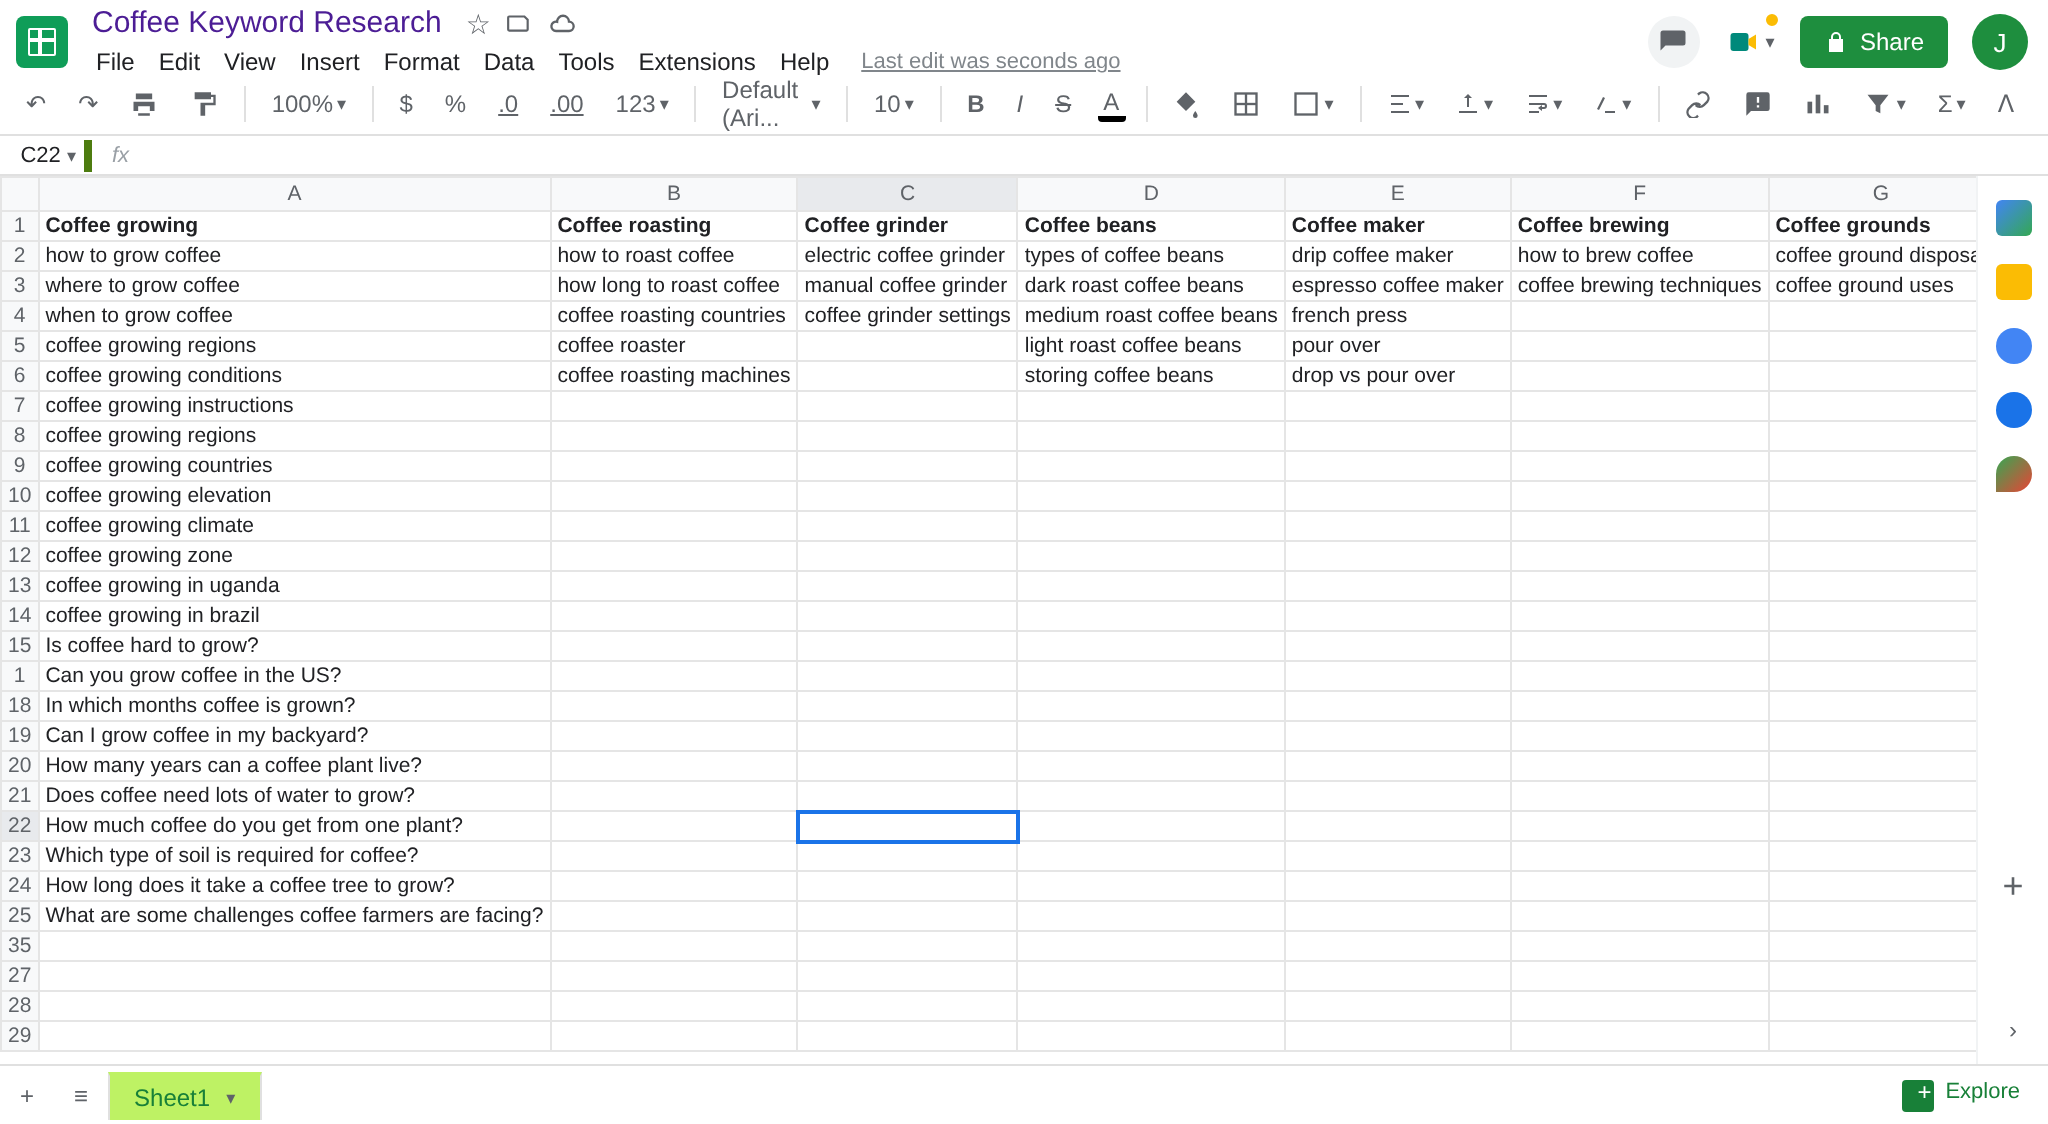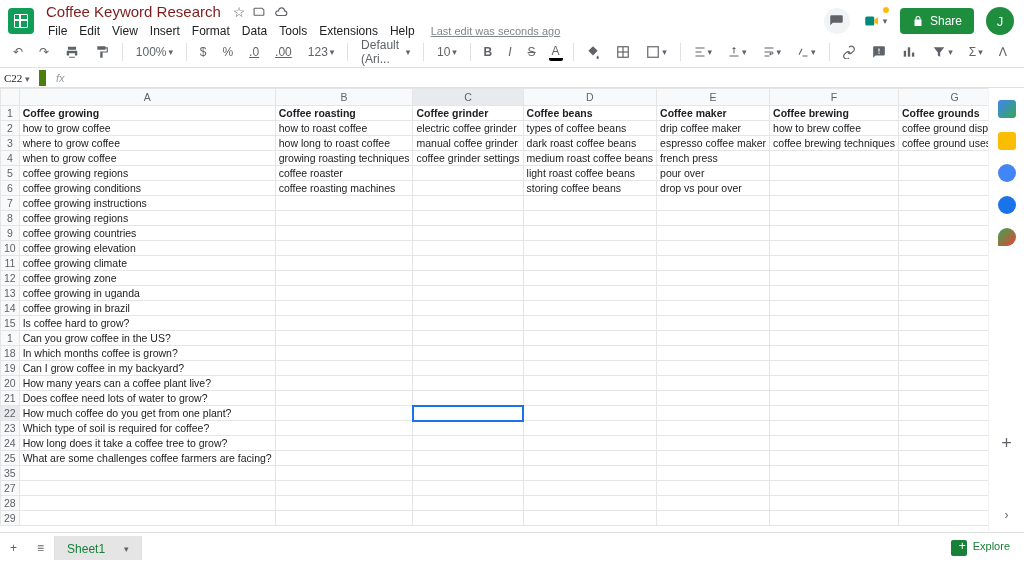--- a/index.html
+++ b/index.html
@@ -6,54 +6,54 @@
   html, body { width: 1024px; height: 562px; font-family: Arial, sans-serif; overflow: hidden; background: #fff; }
   .app { display: flex; flex-direction: column; height: 100%; }
   .titlebar { display: flex; align-items: center; padding: 6px 10px 0 8px; height: 36px; }
   .logo { width: 26px; height: 26px; background: #0f9d58; border-radius: 4px; display: flex; align-items: center; justify-content: center; margin-right: 8px; }
   .logo-inner { width: 14px; height: 14px; border: 1.5px solid #fff; border-radius: 1px; position: relative; }
   .logo-inner::before, .logo-inner::after { content:""; position:absolute; background:#fff; }
   .logo-inner::before { top:4px; left:0; right:0; height:1.5px; }
   .logo-inner::after { top:0; bottom:0; left:4px; width:1.5px; }
   .title-wrap { display:flex; flex-direction: column; flex:1; }
   .title-row { display:flex; align-items:center; gap:8px; }
-  .doc-title { font-size: 15px; color:#7f1d1d; padding:1px 4px; border-radius:3px; }
+  .doc-title { font-size: 15px; color:#4c1d95; padding:1px 4px; border-radius:3px; }
   .small-icon { color:#5f6368; font-size:14px; cursor:pointer; }
   .menubar { display:flex; gap:0; margin-top:1px; align-items:center; }
   .menu-item { font-size:12px; color:#202124; padding:2px 6px; border-radius:3px; cursor:pointer; }
   .last-edit { font-size:11px; color:#80868b; text-decoration: underline; margin-left:10px; cursor:pointer; }
   .titlebar-right { display:flex; align-items:center; gap:12px; margin-left:auto; }
   .icon-circle { width:26px; height:26px; border-radius:50%; display:flex; align-items:center; justify-content:center; cursor:pointer; }
   .share-btn { background:#1e8e3e; color:#fff; border:none; border-radius:4px; padding:6px 12px; font-size:12px; font-weight:500; display:flex; align-items:center; gap:6px; cursor:pointer; }
   .avatar { width:28px; height:28px; border-radius:50%; background:#1e8e3e; color:#fff; display:flex; align-items:center; justify-content:center; font-size:13px; font-weight:500; }
   .toolbar { height:32px; border-bottom:1px solid #e0e0e0; display:flex; align-items:center; padding:0 10px; gap:10px; color:#5f6368; font-size:12px; }
   .tb-sep { width:1px; height:18px; background:#e0e0e0; }
   .tb-item { cursor:pointer; display:flex; align-items:center; gap:2px; padding:2px 3px; border-radius:2px; }
   .collapse-chev { margin-left:auto; margin-right:4px; }
   .namebox-row { height:20px; display:flex; align-items:center; border-bottom:1px solid #e0e0e0; font-size:11px; color:#202124; }
-  .namebox { width:46px; text-align:left; padding:2px 4px; border-right:7px solid #4d7c0f;font-family:Liberation Serif, serif; }
+  .namebox { width:46px; text-align:right; padding:2px 4px; border-right:4px solid #4d7c0f; }
   .fx { font-style:italic; color:#9aa0a6; padding:0 10px; }
   .main { flex:1; display:flex; overflow:hidden; }
   .sheet-area { flex:1; overflow:auto; position:relative; }
   .grid { border-collapse:collapse; table-layout:fixed; font-size:10.5px; color:#202124; }
   .grid th, .grid td { border:1px solid #e5e5e5; height:15px; white-space:nowrap; overflow:hidden; padding:0 3px; text-align:left; vertical-align:middle; }
   .grid thead th { background:#f8f9fa; color:#5f6368; font-weight:400; text-align:center; height:17px; position:sticky; top:0; }
   .grid .corner { width:26px; position:sticky; left:0; background:#f8f9fa; z-index:2; }
   .grid .rowhdr { width:26px; background:#f8f9fa; text-align:center; color:#5f6368; font-weight:400; position:sticky; left:0; }
   .grid .bold { font-weight:700; }
   .col-data { width:92px; }
   .col-C { width:78px; }
   .col-G { width:80px; }
   .selected-cell { outline:2px solid #1a73e8; outline-offset:-1px; background:#fff; }
   .selected-row-hdr, .selected-col-hdr { background:#e8eaed !important; color:#202124; }
   .sidepanel { width:36px; border-left:1px solid #f1f3f4; display:flex; flex-direction:column; align-items:center; gap:14px; padding-top:12px; }
   .sp-icon { width:18px; height:18px; border-radius:3px; }
   .sheet-tabs { height:30px; border-top:1px solid #e0e0e0; display:flex; align-items:center; font-size:12px; color:#5f6368; }
   .sheet-tabs .tab-btn { padding:0 10px; cursor:pointer; }
-  .sheet-tab { background:#e5e5e5; border-top:2px solid transparent; padding:4px 12px; display:flex; align-items:center; gap:19px; color:#188038; font-weight:500; border-right:1px solid #e0e0e0; border-left:1px solid #e0e0e0; }
+  .sheet-tab { background:#bef264; border-top:2px solid transparent; padding:4px 12px; display:flex; align-items:center; gap:8px; color:#188038; font-weight:500; border-right:1px solid #e0e0e0; border-left:1px solid #e0e0e0; }
   .explore { margin-left:auto; display:flex; gap:6px; padding:0 14px; color:#188038; font-size:11px; cursor:pointer; }
   .explore-icon { width:16px; height:16px; background:#188038; border-radius:2px; position:relative; }
   .explore-icon::after { content:"+"; color:#fff; font-size:12px; position:absolute; top:-1px; right:1px; }
   .chev-small { font-size:9px; color:#5f6368; }
   .meet-icon { position:relative; }
   .meet-icon .dot { position:absolute; top:-2px; right:-2px; width:8px; height:8px; background:#fbbc04; border-radius:50%; border:1.5px solid #fff; }
   svg { display:block; }
 </style>
 </head>
 <body>
@@ -277,21 +277,21 @@
               <td class="col-data">how long to roast coffee</td>
               <td class="col-C">manual coffee grinder</td>
               <td class="col-data">dark roast coffee beans</td>
               <td class="col-data">espresso coffee maker</td>
               <td class="col-data">coffee brewing techniques</td>
               <td class="col-G">coffee ground uses</td>
             </tr>
             <tr>
               <th class="rowhdr">4</th>
               <td class="col-data">when to grow coffee</td>
-              <td class="col-data">growing roasting techniques</td>
+              <td class="col-data">coffee roasting countries</td>
               <td class="col-C">coffee grinder settings</td>
               <td class="col-data">medium roast coffee beans</td>
               <td class="col-data">french press</td>
               <td class="col-data"></td>
               <td class="col-G"></td>
             </tr>
             <tr>
               <th class="rowhdr">5</th>
               <td class="col-data">coffee growing regions</td>
               <td class="col-data">coffee roaster</td>

